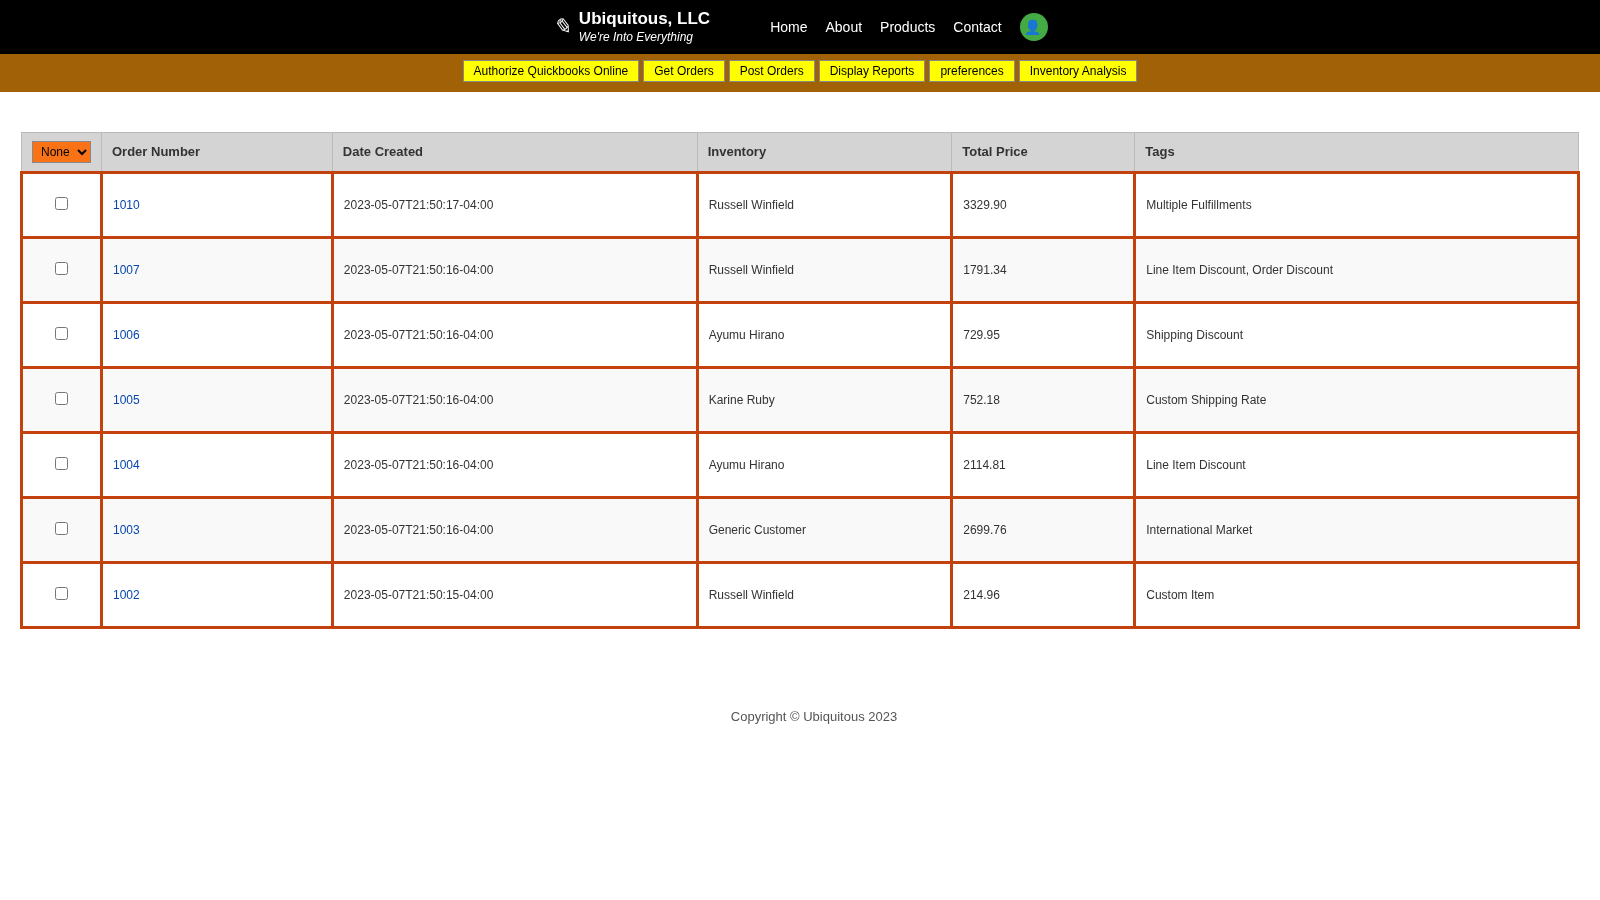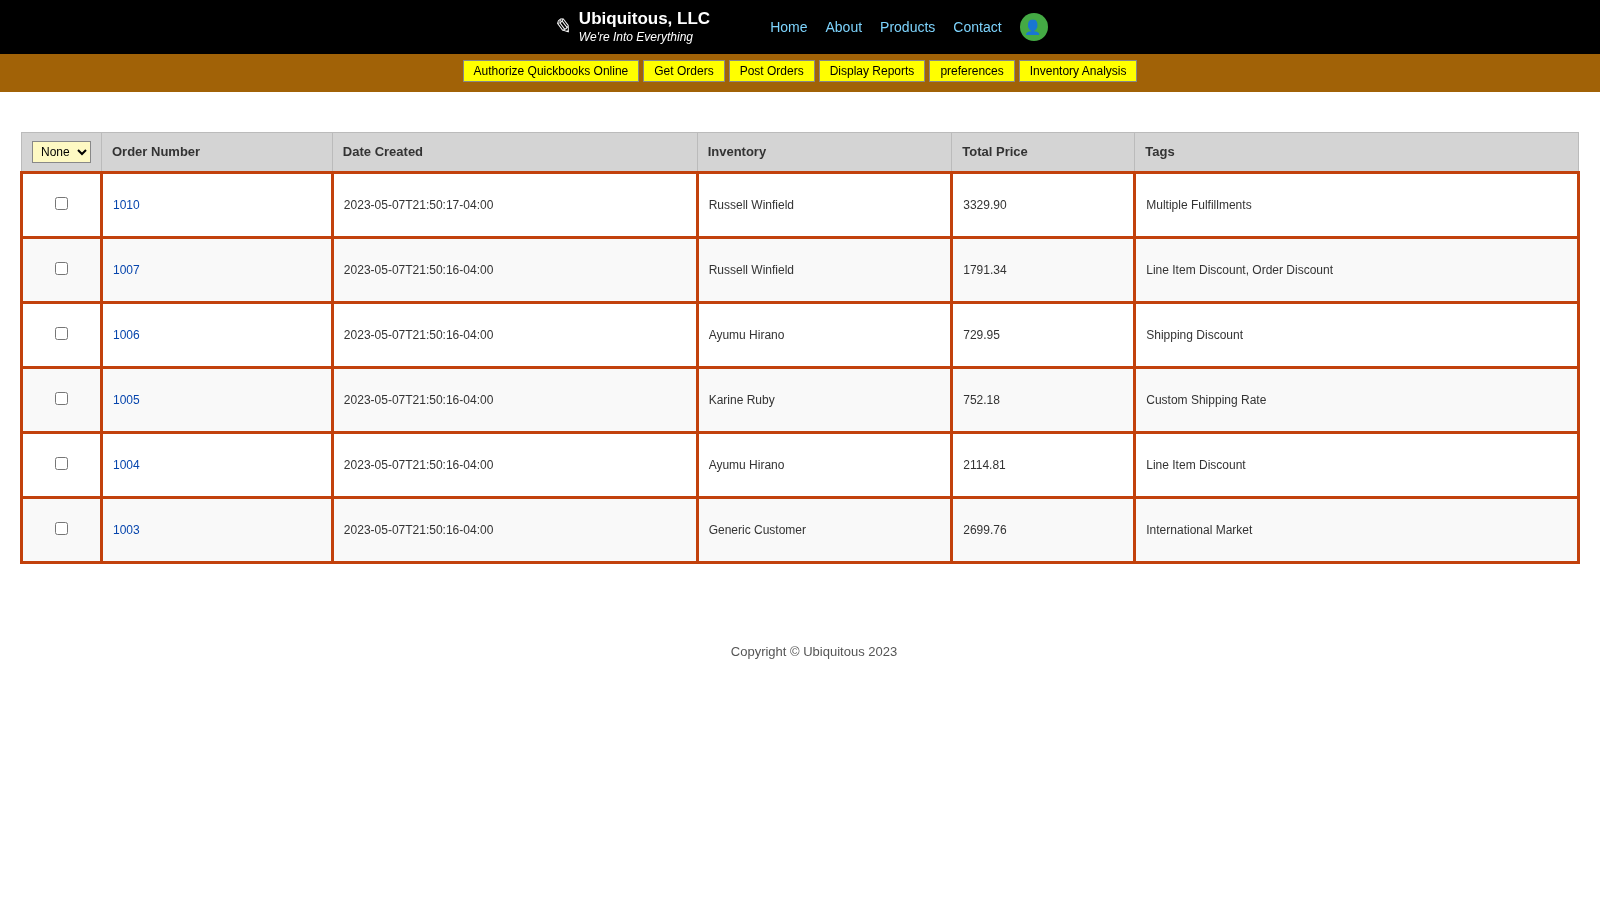--- a/index.html
+++ b/index.html
@@ -52,21 +52,21 @@
       font-style: italic;
     }
 
     .nav-links {
       display: flex;
       align-items: center;
       gap: 18px;
     }
 
     .nav-links a {
-      color: #7dd3fc;
+      color: #ffffff;
       text-decoration: none;
       font-size: 14px;
     }
 
     .user-icon {
       width: 28px;
       height: 28px;
       background: #4a4;
       border-radius: 50%;
       display: flex;
@@ -131,21 +131,21 @@
 
     .order-number-link {
       color: #0645ad;
       text-decoration: none;
     }
 
     .select-none {
       font-size: 12px;
       padding: 2px 4px;
       border: 1px solid #888;
-      background: #fef9c3;
+      background: #f97316;
       cursor: pointer;
     }
 
     .checkbox-cell {
       width: 20px;
       text-align: center;
     }
 
     input[type="checkbox"] {
       cursor: pointer;
@@ -249,19 +249,27 @@
           <td>Line Item Discount</td>
         </tr>
         <tr>
           <td class="checkbox-cell"><input type="checkbox" style=""></td>
           <td><a href="#" class="order-number-link">1003</a></td>
           <td>2023-05-07T21:50:16-04:00</td>
           <td>Generic Customer</td>
           <td>2699.76</td>
           <td>International Market</td>
         </tr>
+        <tr>
+          <td class="checkbox-cell"><input type="checkbox" style=""></td>
+          <td><a href="#" class="order-number-link">1002</a></td>
+          <td>2023-05-07T21:50:15-04:00</td>
+          <td>Russell Winfield</td>
+          <td>214.96</td>
+          <td>Custom Item</td>
+        </tr>
       </tbody>
   </table>
 </div>
 
 <div class="footer">
   <span>Copyright © Ubiquitous 2023</span>
 </div>
 
 </body></html>

